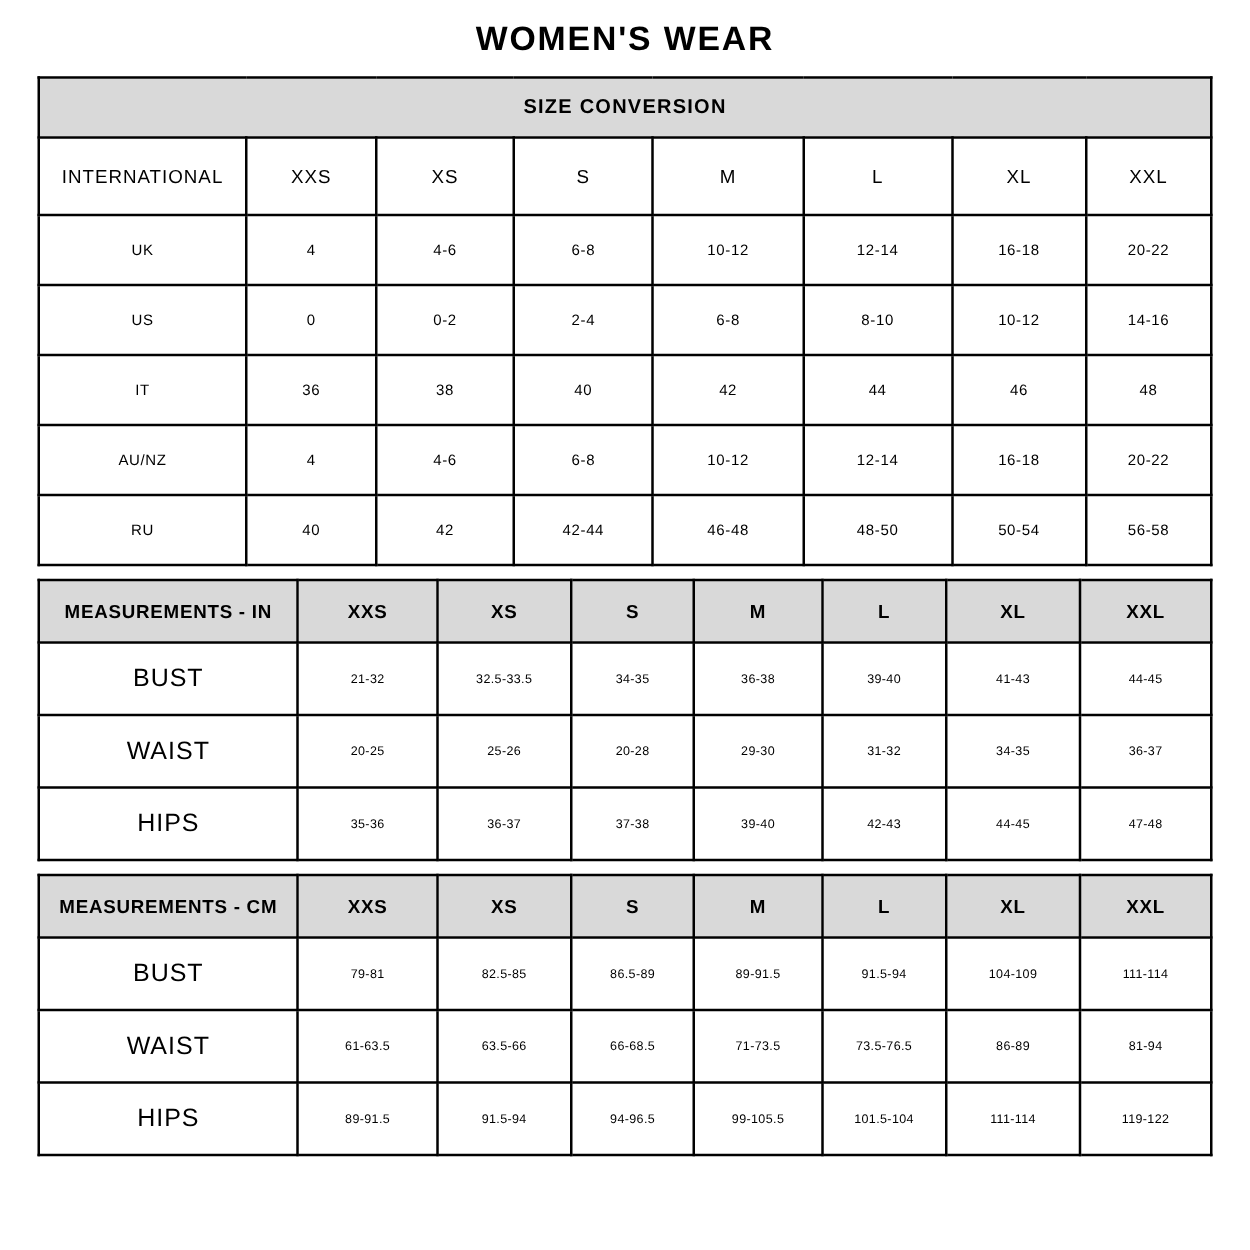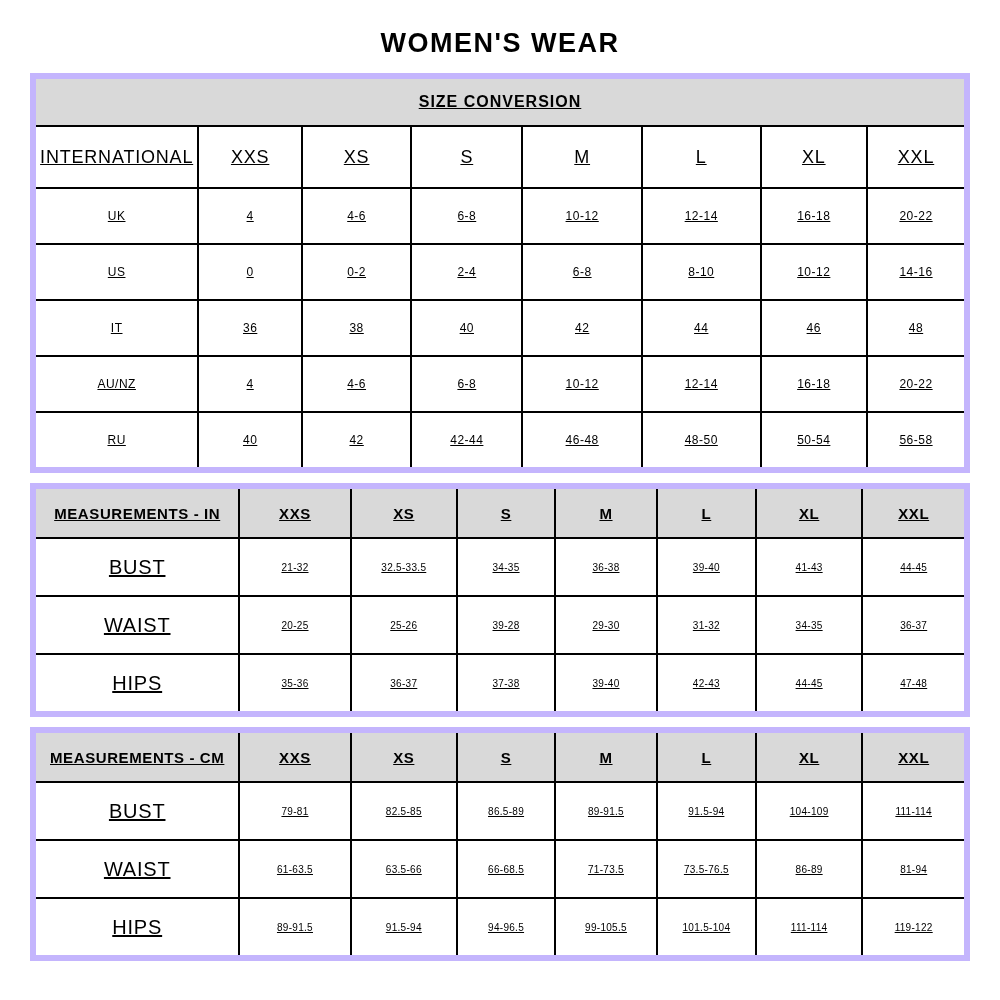--- a/index.html
+++ b/index.html
@@ -14,28 +14,27 @@
     height: 1000px;
     box-sizing: border-box;
     padding: 12px 30px 12px 30px;
     background: #ffffff;
   }
   .page-title {
     text-align: center;
     font-size: 27px;
     font-weight: bold;
     letter-spacing: 1.5px;
-    margin: 16px 0 14px 0;
+    margin: 4px 0 14px 0;
   }
   table {
     width: 100%;
     border-collapse: collapse;
     table-layout: fixed;
-    border: 6px solid #c4b5fd;
-    text-decoration: underline;
+    border: 2px solid #c4b5fd;
   }
   td {
     border: 2px solid #000000;
     text-align: center;
     vertical-align: middle;
     padding: 0 4px;
     overflow: hidden;
     white-space: nowrap;
   }
   .gap { height: 10px; }
@@ -43,21 +42,21 @@
   
   .t1 .hdr-row td {
     height: 46px;
     background: var(--hdr-bg, #d9d9d9);
     font-weight: bold;
     font-size: 16px;
     letter-spacing: 1px;
   }
   .t1 .cols-row td {
     height: 60px;
-    font-size: 18px;
+    font-size: 15px;
     letter-spacing: 0.8px;
   }
   .t1 .data-row td {
     height: 54px;
     font-size: 12px;
     letter-spacing: 0.5px;
   }
 
   
   .tm .hdr-row td {
@@ -194,21 +193,21 @@
       <td>34-35</td>
       <td>36-38</td>
       <td>39-40</td>
       <td>41-43</td>
       <td>44-45</td>
     </tr>
     <tr class="data-row">
       <td class="label-cell">WAIST</td>
       <td>20-25</td>
       <td>25-26</td>
-      <td>39-28</td>
+      <td>20-28</td>
       <td>29-30</td>
       <td>31-32</td>
       <td>34-35</td>
       <td>36-37</td>
     </tr>
     <tr class="data-row">
       <td class="label-cell">HIPS</td>
       <td>35-36</td>
       <td>36-37</td>
       <td>37-38</td>

